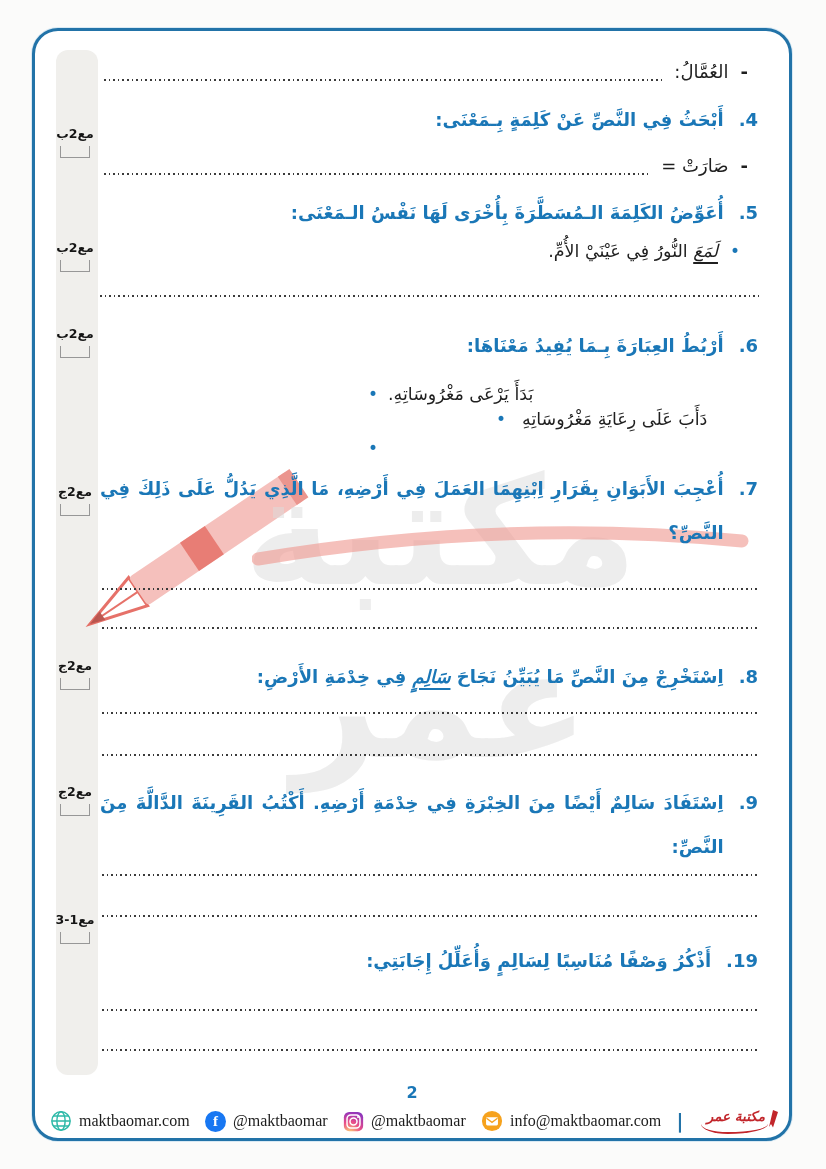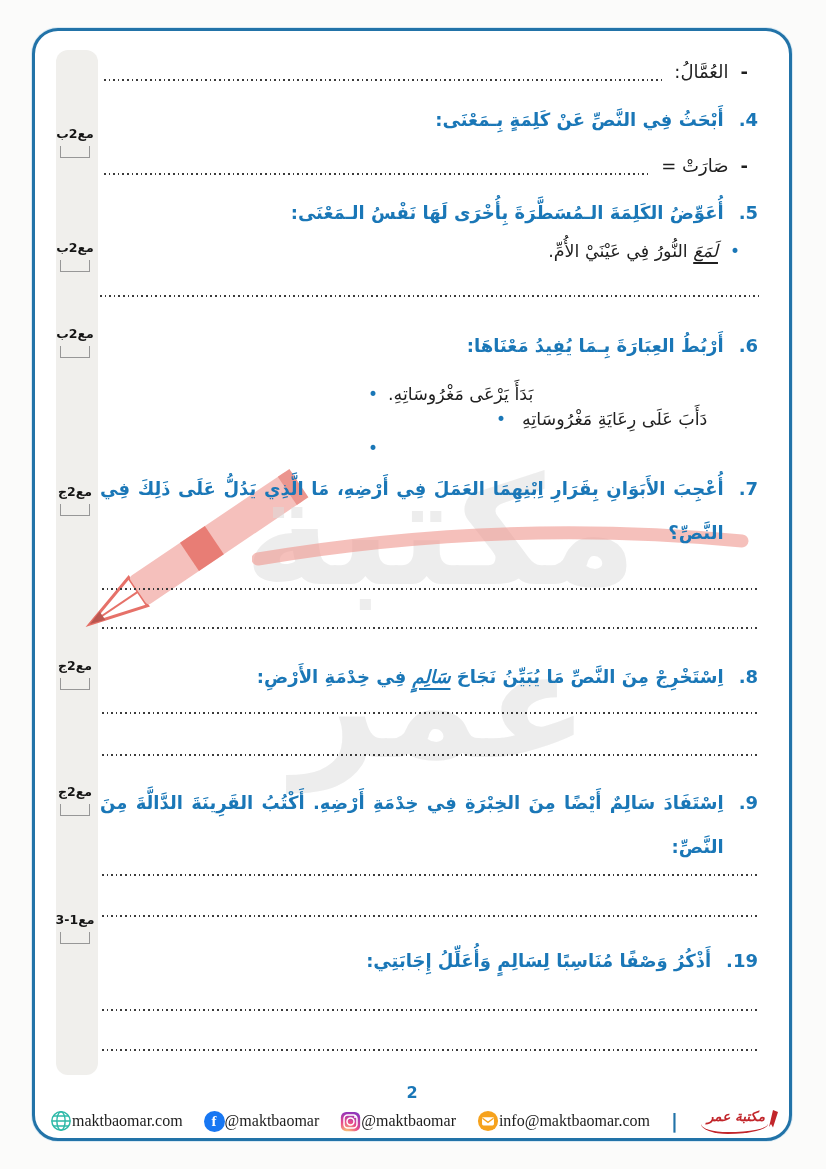--- a/index.html
+++ b/index.html
@@ -53,21 +53,21 @@
   .mphrase{position:absolute;display:flex;gap:16px;align-items:center;direction:ltr;color:var(--ink);font-size:17.5px;}
   .divider{position:absolute;left:0;right:0;height:2px;}
 
   .pagenum{position:absolute;left:32px;top:1083px;width:760px;text-align:center;z-index:3;
            color:var(--accent-blue);font-weight:bold;font-size:16px;}
 
   
   .footer{position:absolute;top:1106px;left:50px;right:44px;display:flex;align-items:center;
           justify-content:space-between;z-index:4;font-family:"Liberation Serif",serif;
           font-size:16px;color:#1c1c1c;}
-  .fitem{display:flex;align-items:center;gap:0;}
+  .fitem{display:flex;align-items:center;gap:7px;}
   .fb-badge{width:21px;height:21px;border-radius:50%;background:#1877f2;color:#fff;
             display:flex;align-items:center;justify-content:center;
             font-family:"Liberation Serif",serif;font-weight:bold;font-size:15px;}
   .sep{color:var(--frame-blue);font-weight:bold;font-size:19px;font-family:"DejaVu Sans",sans-serif;}
   .logo{position:relative;display:flex;align-items:flex-start;gap:2px;color:var(--logo-red);
         font-family:"DejaVu Sans",sans-serif;font-weight:bold;font-style:italic;
         font-size:13.5px;direction:rtl;padding:2px 2px 8px 8px;}
   .logo::after{content:"";position:absolute;left:2px;right:14px;bottom:2px;height:8px;
                border-bottom:2.2px solid var(--logo-red);border-radius:0 0 60% 40% / 0 0 100% 100%;}
 </style>

